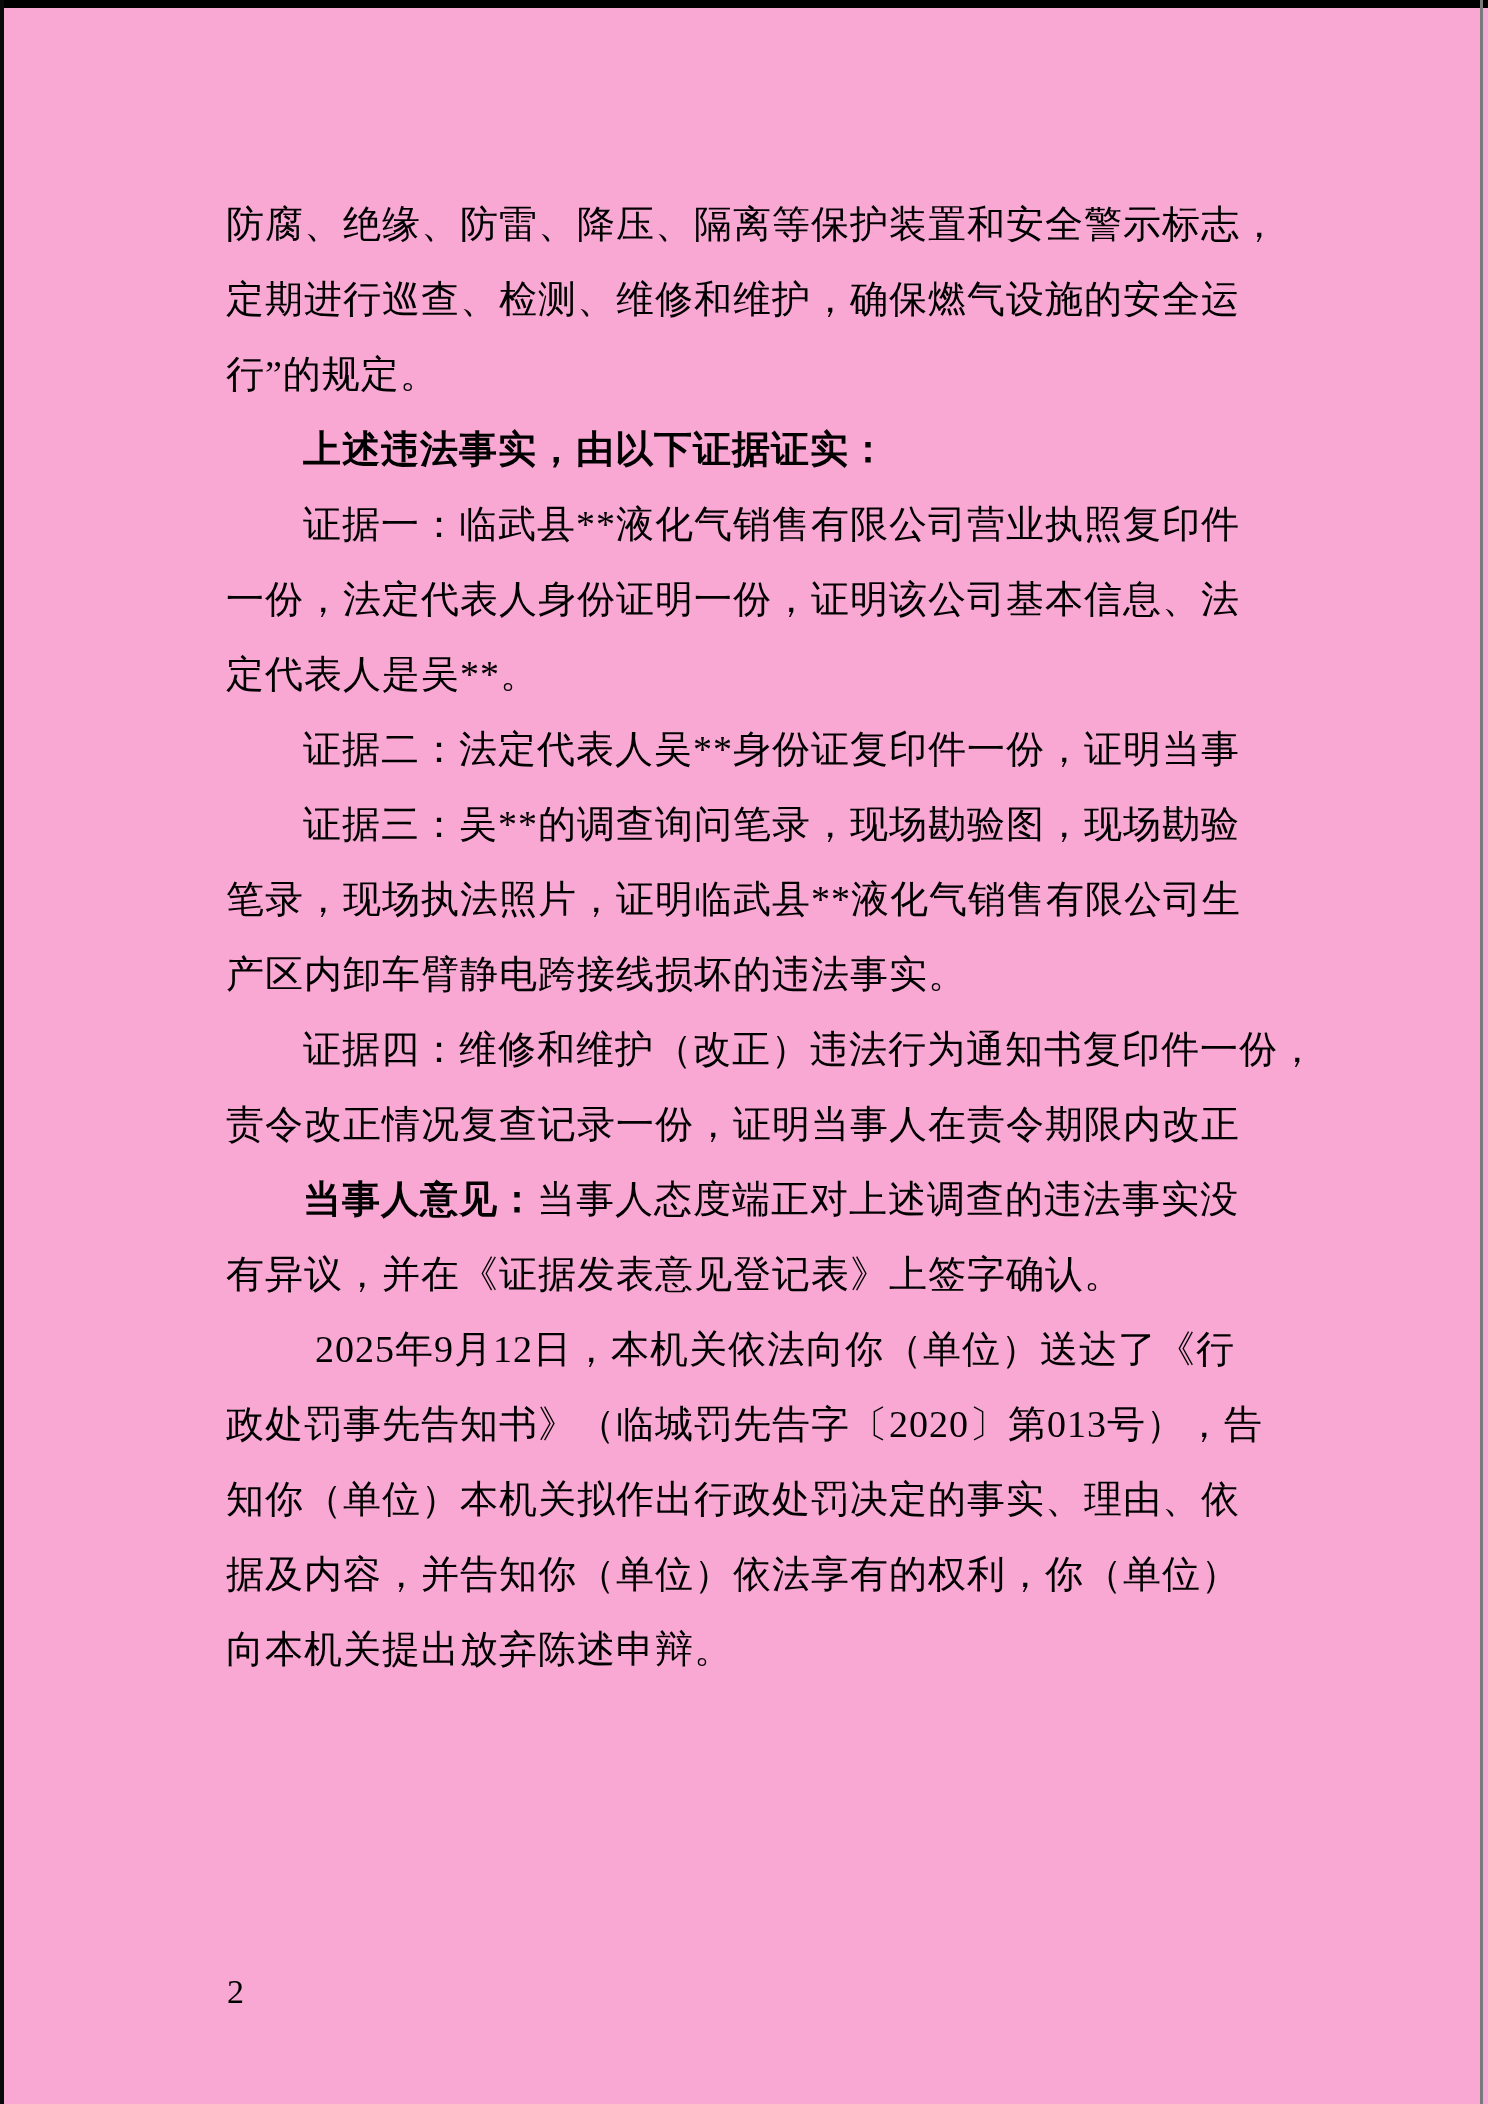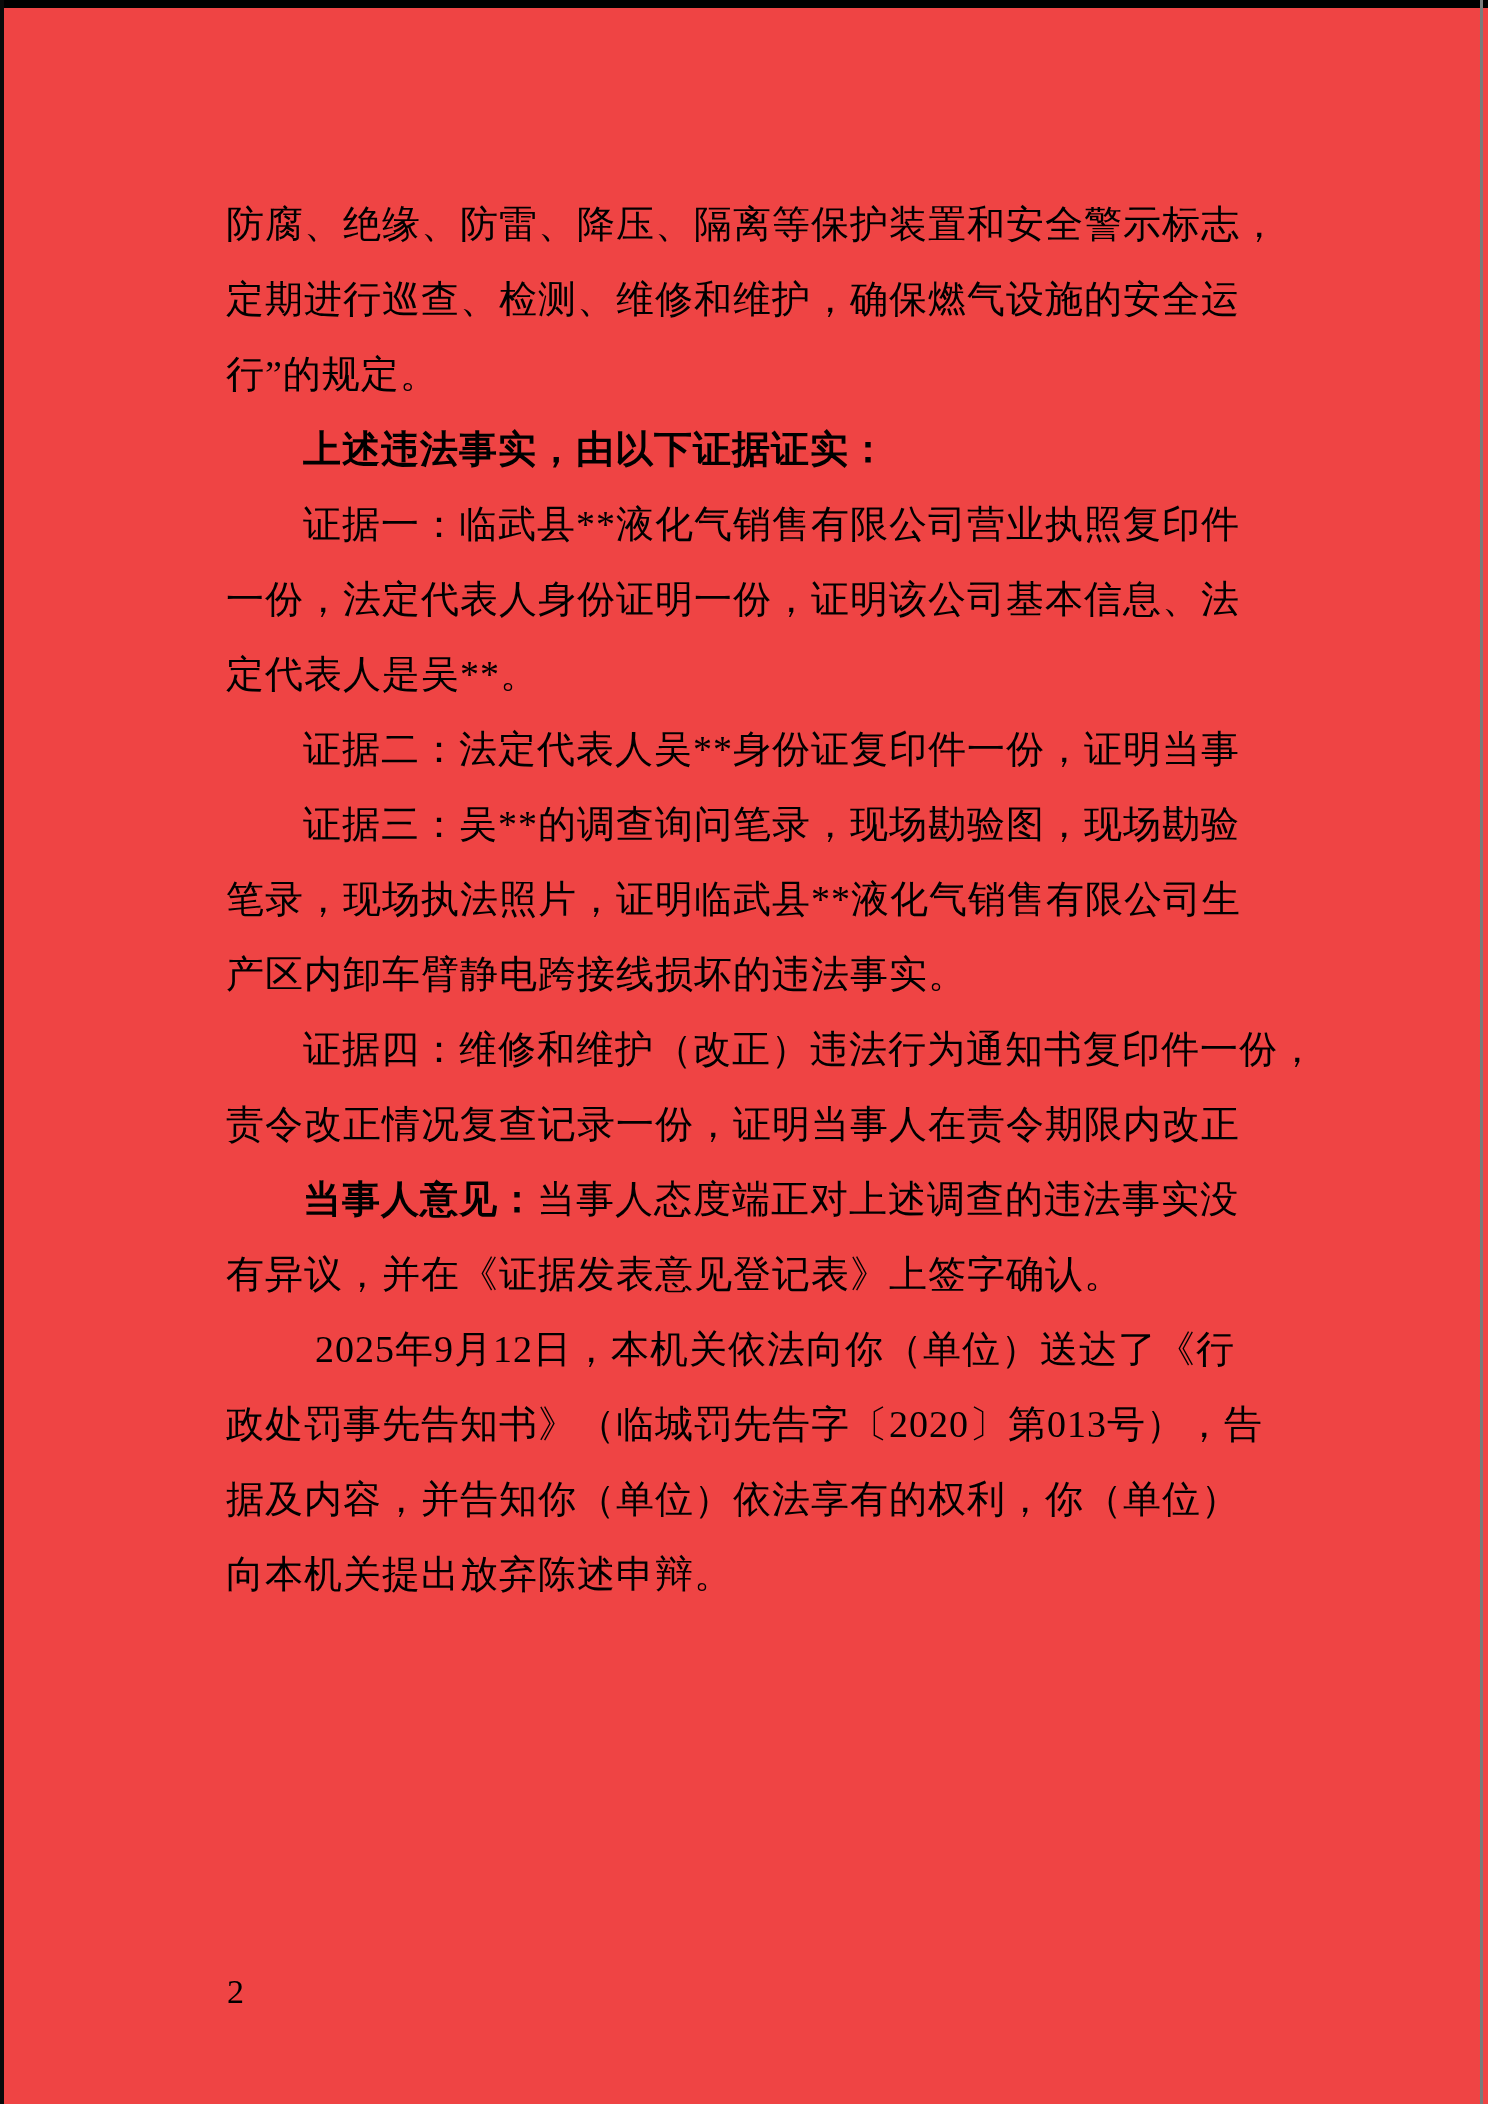--- a/index.html
+++ b/index.html
@@ -4,21 +4,21 @@
 <style>
   html, body {
     margin: 0;
     padding: 0;
     background: #ffffff;
   }
   .page {
     position: relative;
     width: 1488px;
     height: 2104px;
-    background: #ef4444;
+    background: #f9a8d4;
     overflow: hidden;
     font-family: "Liberation Serif", "DejaVu Serif", serif;
     color: #000000;
   }
   
   .top-bar {
     position: absolute;
     left: 0; top: 0;
     width: 100%; height: 8px;
     background: #000000;
@@ -80,17 +80,18 @@
       <div class="text-line" style="padding-left: 77px;">证据二：法定代表人吴**身份证复印件一份，证明当事</div>
       <div class="text-line" style="padding-left: 77px;">证据三：吴**的调查询问笔录，现场勘验图，现场勘验</div>
       <div class="text-line">笔录，现场执法照片，证明临武县**液化气销售有限公司生</div>
       <div class="text-line">产区内卸车臂静电跨接线损坏的违法事实。</div>
       <div class="text-line" style="padding-left: 77px;">证据四：维修和维护（改正）违法行为通知书复印件一份，</div>
       <div class="text-line">责令改正情况复查记录一份，证明当事人在责令期限内改正</div>
       <div class="text-line" style="padding-left: 77px;"><span class="bold-label">当事人意见：</span><span>当事人态度端正对上述调查的违法事实没</span></div>
       <div class="text-line">有异议，并在《证据发表意见登记表》上签字确认。</div>
       <div class="text-line" style="padding-left: 89px;">2025年9月12日，本机关依法向你（单位）送达了《行</div>
       <div class="text-line">政处罚事先告知书》（临城罚先告字〔2020〕第013号），告</div>
+      <div class="text-line">知你（单位）本机关拟作出行政处罚决定的事实、理由、依</div>
       <div class="text-line">据及内容，并告知你（单位）依法享有的权利，你（单位）</div>
       <div class="text-line">向本机关提出放弃陈述申辩。</div>
     </main>
   <div class="page-number">2</div>
 </div>
 
 </body></html>

